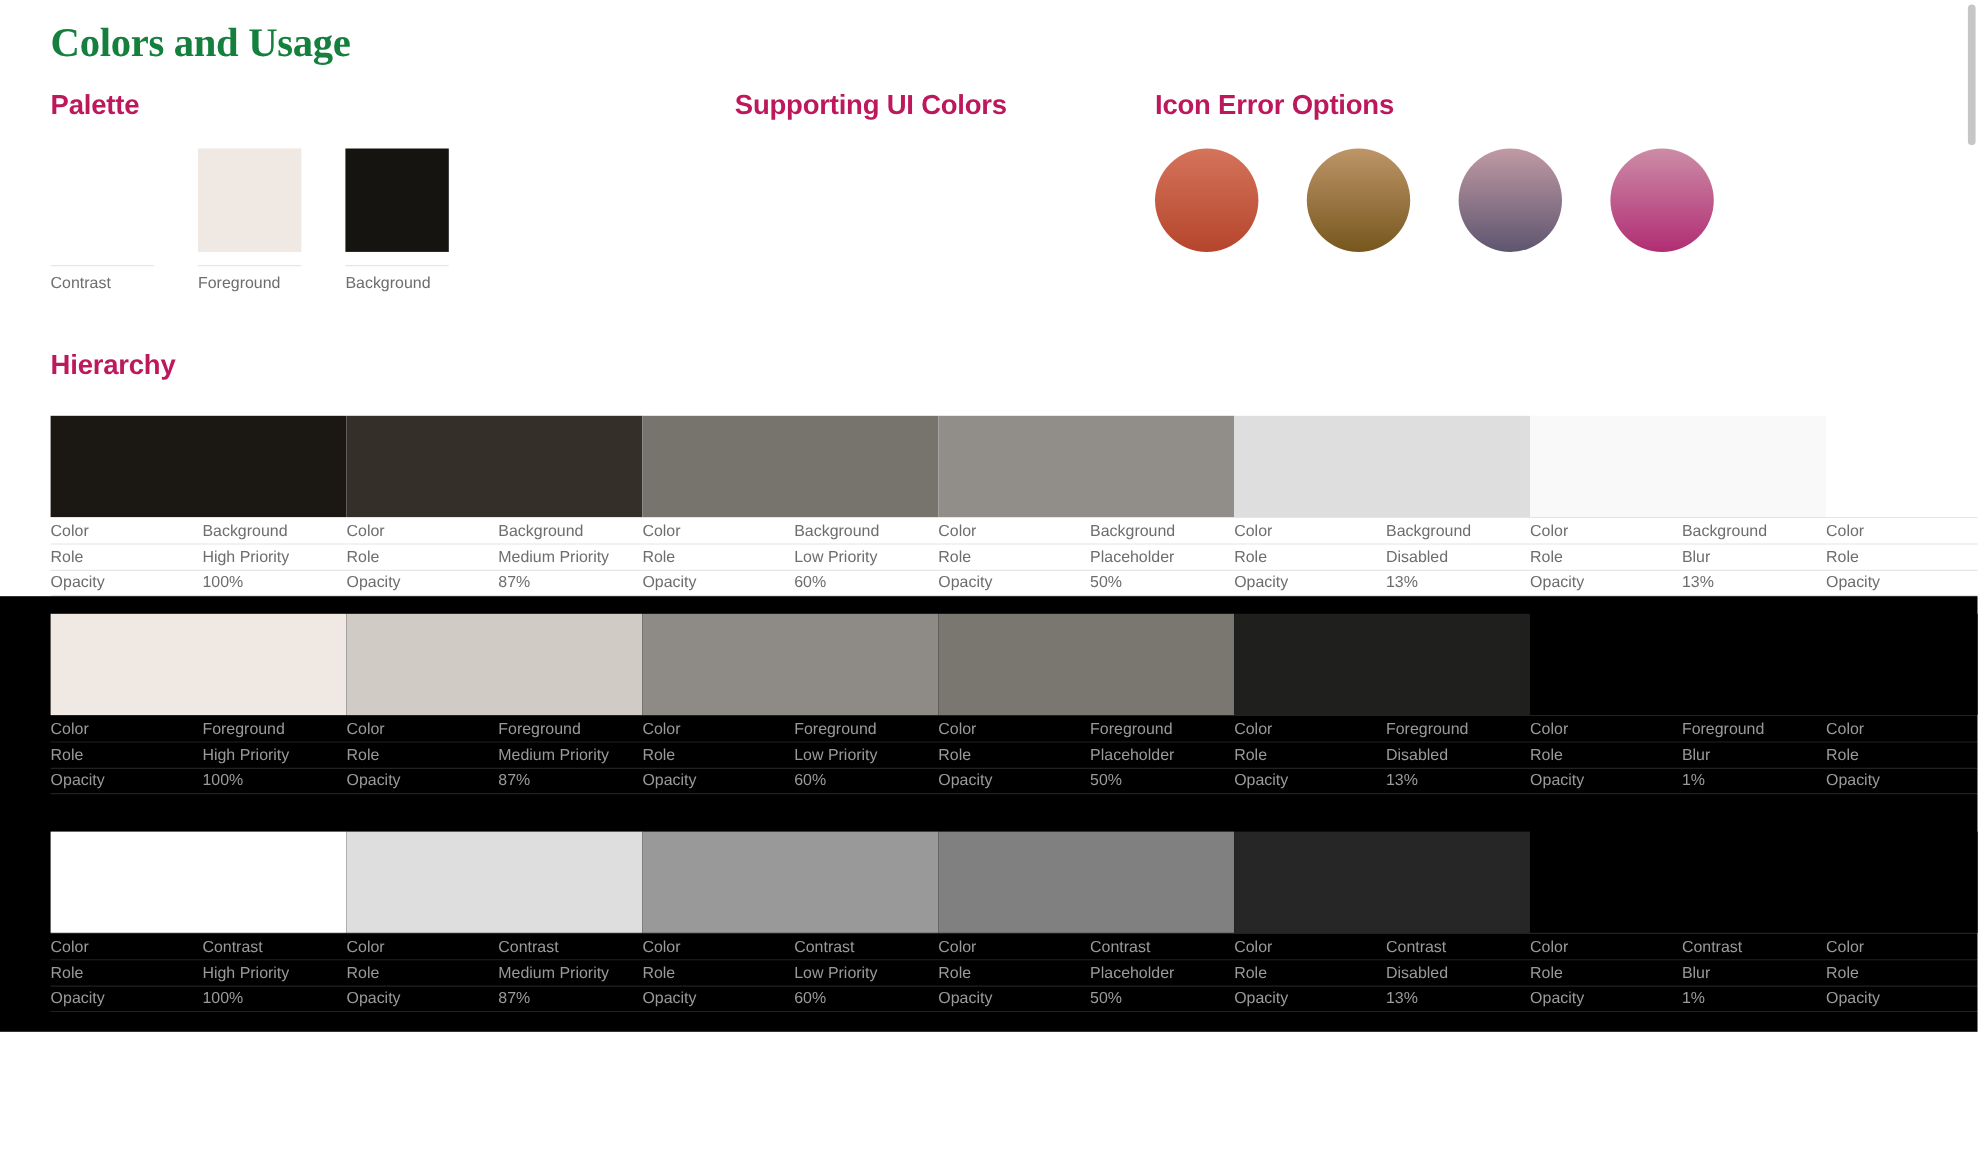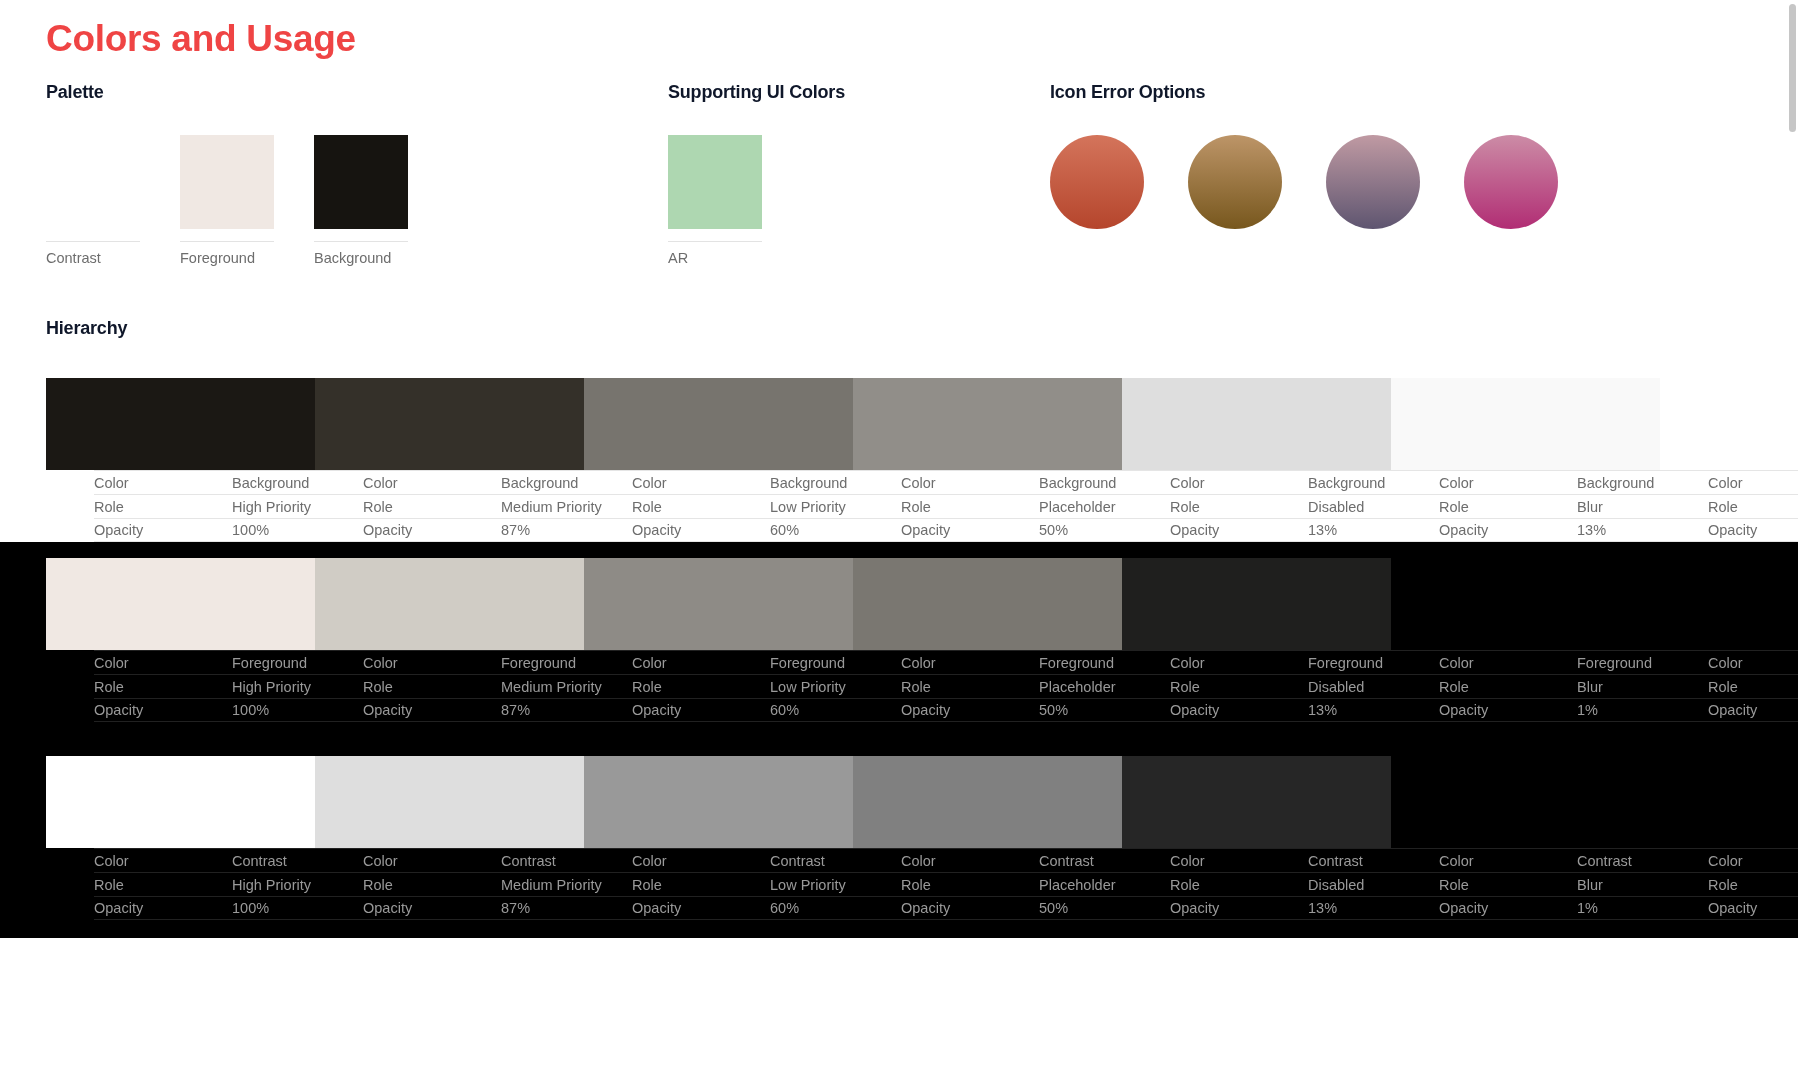--- a/index.html
+++ b/index.html
@@ -17,27 +17,28 @@
     background: #ffffff;
     overflow: hidden;
   }
 
   
   .page-title {
     position: absolute;
     left: 46px; top: 18px;
     font-size: 37px;
     font-weight: bold;
-    color: #ef4444;
+    color: #15803d;
     letter-spacing: -0.3px;
+    font-family: Liberation Serif, serif;
   }
   .section-title {
-    font-size: 18px;
+    font-size: 25px;
     font-weight: bold;
-    color: #0f172a;
+    color: #be185d;
     letter-spacing: -0.2px;
   }
 
   
   .top-area { position: absolute; left: 0; top: 82px; width: 1798px; height: 190px; }
 
   .group { position: absolute; top: 0; }
   .group-title { position: absolute; top: 0; left: 0; white-space: nowrap; }
   .swatch-row { position: absolute; top: 53px; left: 0; display: flex; }
   .swatch-cell { width: 94px; margin-right: 40px; }
@@ -63,21 +64,21 @@
   .hier-block { position: absolute; left: 0; width: 1798px; }
   .hier-block.light { top: 378px; background: transparent; }
   .hier-block.dark  { background: #000000; }
 
   .hier-inner { position: relative; margin-left: 46px; }
 
   .bar-row { display: flex; height: 92px; }
   .bar-seg { width: 269px; height: 92px; flex: 0 0 269px; }
 
   .meta-table { width: 100%; }
-  .meta-row { display: flex; margin-left: 48px; }
+  .meta-row { display: flex; }
   .meta-cell {
     width: 269px;
     flex: 0 0 269px;
     display: flex;
     border-top: 1px solid rgba(0,0,0,0.10);
     height: 24px;
     align-items: center;
   }
   .meta-k, .meta-v {
     font-size: 14.5px;
@@ -137,25 +138,20 @@
             <div class="swatch-box" style="background: rgb(22, 20, 16);"></div>
             <div class="swatch-rule"></div>
             <div class="swatch-label">Background</div>
           </div>
         </div>
     </div>
 
     <div class="group" id="grp-supporting" style="left:668px;">
       <div class="group-title section-title">Supporting UI Colors</div>
       <div class="swatch-row" id="supporting-swatches">
-          <div class="swatch-cell">
-            <div class="swatch-box" style="background: rgb(174, 215, 177);"></div>
-            <div class="swatch-rule"></div>
-            <div class="swatch-label">AR</div>
-          </div>
         </div>
     </div>
 
     <div class="group" id="grp-icons" style="left:1050px;">
       <div class="group-title section-title">Icon Error Options</div>
       <div class="circle-row" id="icon-circles">
           <div class="circle-cell">
             <div class="circle" style="background: linear-gradient(rgb(212, 116, 91), rgb(181, 69, 44));"></div>
           </div>
           <div class="circle-cell">

